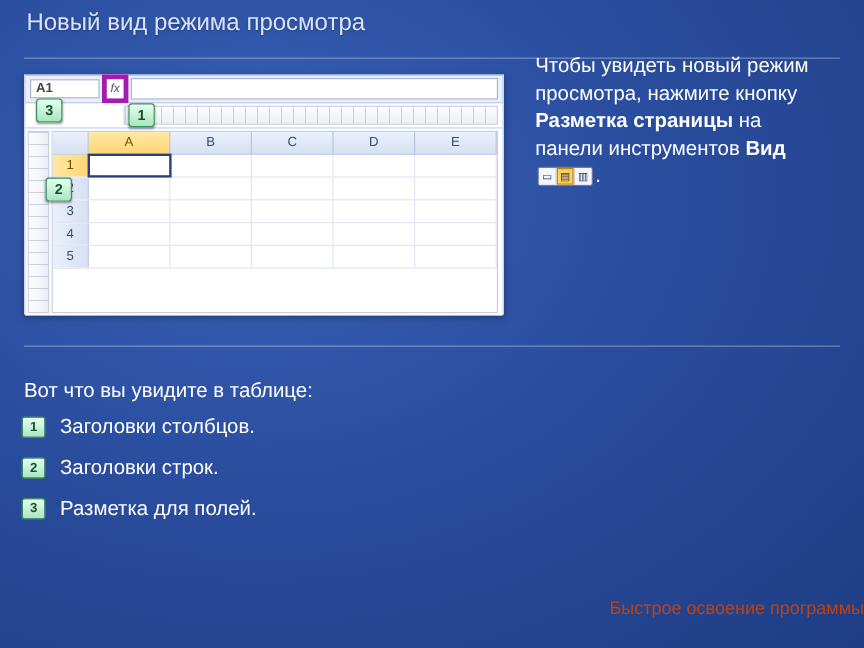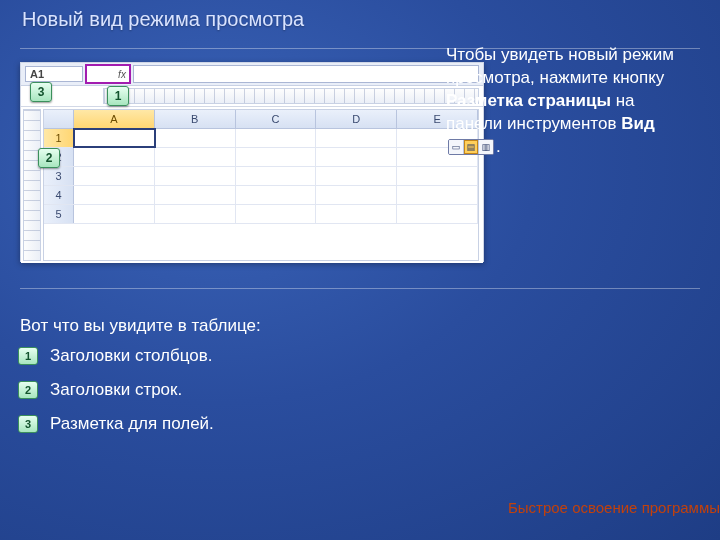--- a/index.html
+++ b/index.html
@@ -31,21 +31,21 @@
     position: absolute;
     left: 20px; right: 20px; top: 48px;
     height: 0;
     border-top: 1px solid rgba(255,255,255,.35);
   }
 
   
   .shot {
     position: absolute;
     left: 20px; top: 62px;
-    width: 464px; height: 200px;
+    width: 400px; height: 200px;
     background: #3b82f6;
     border: 1px solid #cfd6e6;
     box-shadow: 0 2px 6px rgba(0,0,0,.35);
     box-sizing: border-box;
     overflow: visible;
     color: #333;
   }
   .namebox-row {
     display: flex;
     align-items: center;
@@ -61,27 +61,26 @@
     background: #fff;
     border: 1px solid #aab6d4;
     display: flex; align-items: center;
     padding: 0 4px;
     font-weight: bold;
     color: #444;
     box-sizing: border-box;
   }
   .fx {
     width: 14px; height: 16px;
-    border: 2px solid #a21caf;
+    border: 4px solid #a21caf;
     background: #fff;
     display:flex;align-items:center;justify-content:center;
     font-style: italic;
     font-size: 10px;
     color: #555;
-    padding-left: 28px;
   }
   .fxbar {
     flex: 1;
     height: 16px;
     background: #fff;
     border: 1px solid #aab6d4;
     margin-right: 4px;
   }
   .ruler-area {
     position: relative;

